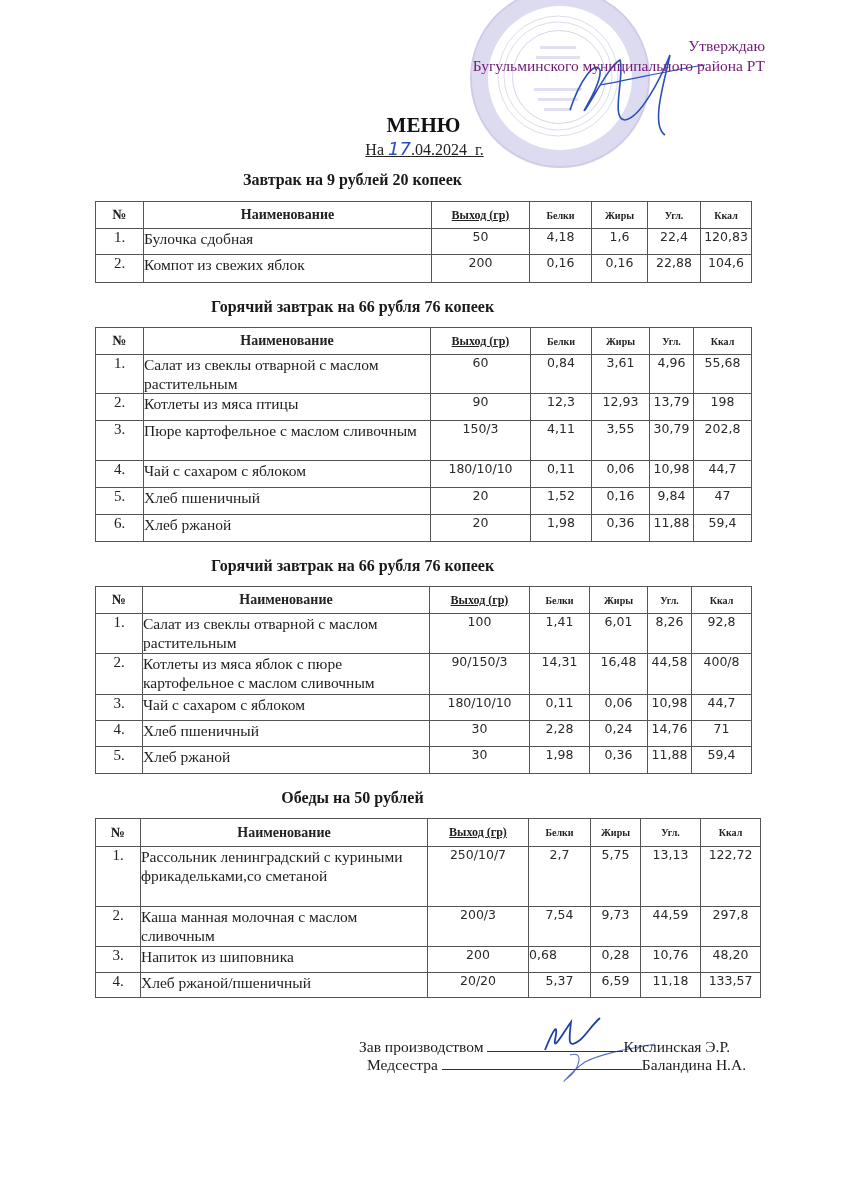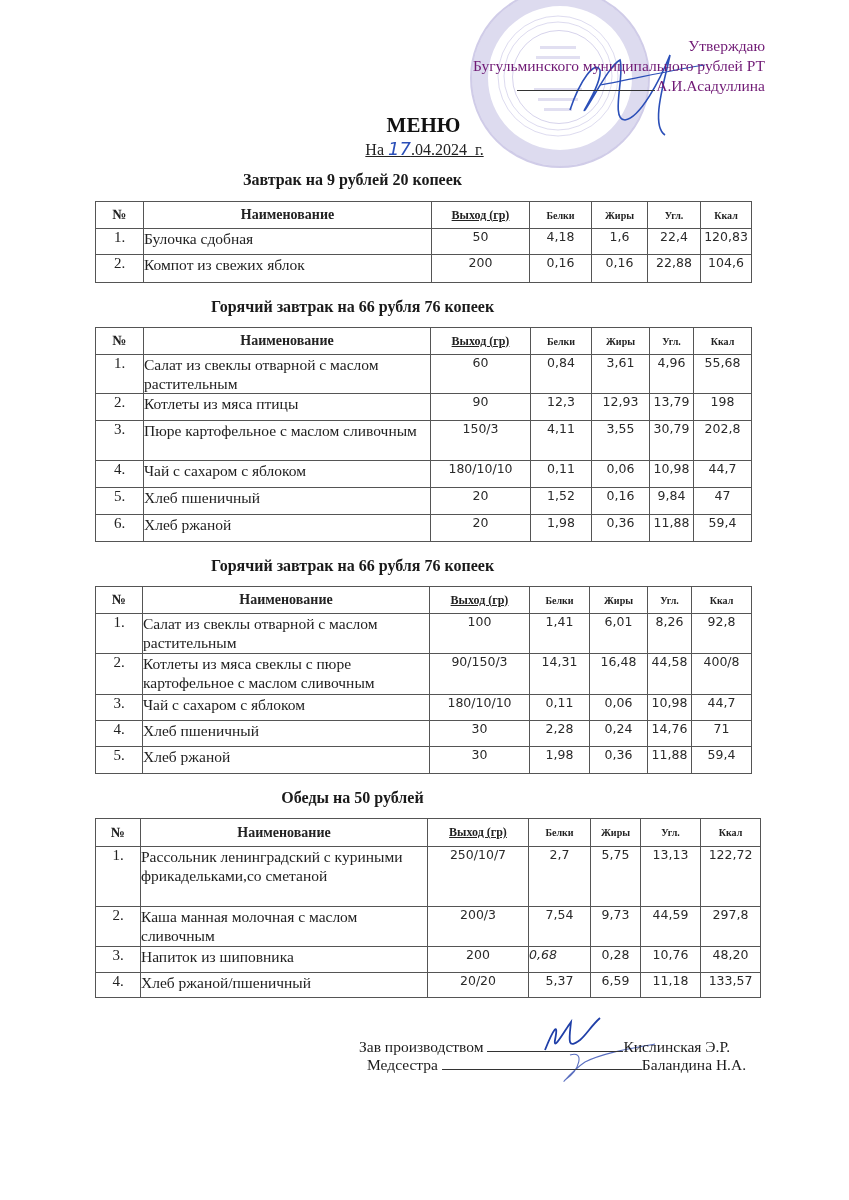--- a/index.html
+++ b/index.html
@@ -15,21 +15,21 @@
   .section-title { left:0; width:705px; text-align:center; font-weight:bold; font-size:16px; color:#1a1a1a; }
   table.menu { position:absolute; border-collapse:collapse; table-layout:fixed; }
   table.menu td, table.menu th { border:1.2px solid #555; padding:0; vertical-align:top; }
   table.menu th { font-family:"Liberation Serif", serif; font-weight:bold; vertical-align:middle; color:#222; }
   th.h-no, th.h-name { font-size:14px; }
   th.h-out { font-size:12px;text-decoration:underline; }
   th.h-sm { font-size:10px; }
   td.c-no { text-align:center; font-family:"Liberation Serif", serif; font-size:15px; padding-top:3px; }
   td.c-name { font-family:Liberation Serif, serif; font-size:15.5px; line-height:19px; padding:2px 0 0 6px; text-align:left; }
   td.c-num { text-align:center; font-family:"DejaVu Sans", sans-serif; font-size:12.5px; padding-top:5px; color:#2a2a2a; }
-  td.c-left { text-align:left; padding-left:2px;font-style:italic; }
+  td.c-left { text-align:left; padding-left:2px; }
   .footer { font-size:15.5px; line-height:18px; color:#1c1c1c; }
   .footer .fline { display:inline-block; border-bottom:1px solid #333; height:13px; vertical-align:baseline; }
   .stamp { left:470px; top:-12px; width:176px; height:176px; border-radius:50%; border:2px solid rgba(120,110,190,0.35);
            box-shadow: inset 0 0 0 14px rgba(255,255,255,0), inset 0 0 0 16px rgba(120,110,190,0.25);
            pointer-events:none; }
   .stamp-inner { left:512px; top:30px; width:92px; height:92px; border-radius:50%; border:1px solid rgba(120,110,190,0.3); pointer-events:none; }
   .stamp-text { left:470px; top:-12px; width:176px; height:176px; pointer-events:none; }
   .sig { pointer-events:none; }
 </style>
 </head>
@@ -54,22 +54,21 @@
   </g>
 </svg>
 
 <svg class="abs sig" style="left:540px; top:40px;" width="170" height="100" viewBox="0 0 170 100">
   <path d="M30 70 C 40 40, 55 20, 60 30 C 62 45, 40 75, 45 70 C 55 55, 70 25, 80 20 C 85 35, 70 80, 85 80 C 100 78, 120 40, 130 15 C 125 40, 110 85, 125 95" fill="none" stroke="#2b4fb8" stroke-width="1.6"></path>
   <path d="M60 45 C 90 40, 130 30, 165 25" fill="none" stroke="#2b4fb8" stroke-width="1.2"></path>
 </svg>
 
 <div class="abs approve">
   <div class="line">Утверждаю</div>
-  <div class="line">Бугульминского муниципального рублей РТ</div>
-  <div class="line"><span class="sigline"></span><span>А.И.Асадуллина</span></div>
+  <div class="line">Бугульминского муниципального района РТ</div>
 </div>
 
 <div class="abs title">МЕНЮ</div>
 <div class="abs date">
   <span>На </span><span class="hand">17</span><span>.04.2024_г.</span>
 </div>
 
 <div class="abs section-title" style="top:171px;">Завтрак на 9 рублей 20 копеек</div>
 <table class="menu" style="left:95px; top:201px; width:656px;">
   <colgroup>
@@ -215,21 +214,21 @@
     <td class="c-no">1.</td>
     <td class="c-name">Салат из свеклы отварной с маслом растительным</td>
     <td class="c-num">100</td>
     <td class="c-num">1,41</td>
     <td class="c-num">6,01</td>
     <td class="c-num">8,26</td>
     <td class="c-num">92,8</td>
   </tr>
   <tr style="height:41px">
     <td class="c-no">2.</td>
-    <td class="c-name">Котлеты из мяса свеклы с пюре картофельное с маслом сливочным</td>
+    <td class="c-name">Котлеты из мяса яблок с пюре картофельное с маслом сливочным</td>
     <td class="c-num">90/150/3</td>
     <td class="c-num">14,31</td>
     <td class="c-num">16,48</td>
     <td class="c-num">44,58</td>
     <td class="c-num">400/8</td>
   </tr>
   <tr style="height:26px">
     <td class="c-no">3.</td>
     <td class="c-name">Чай с сахаром с яблоком</td>
     <td class="c-num">180/10/10</td>

